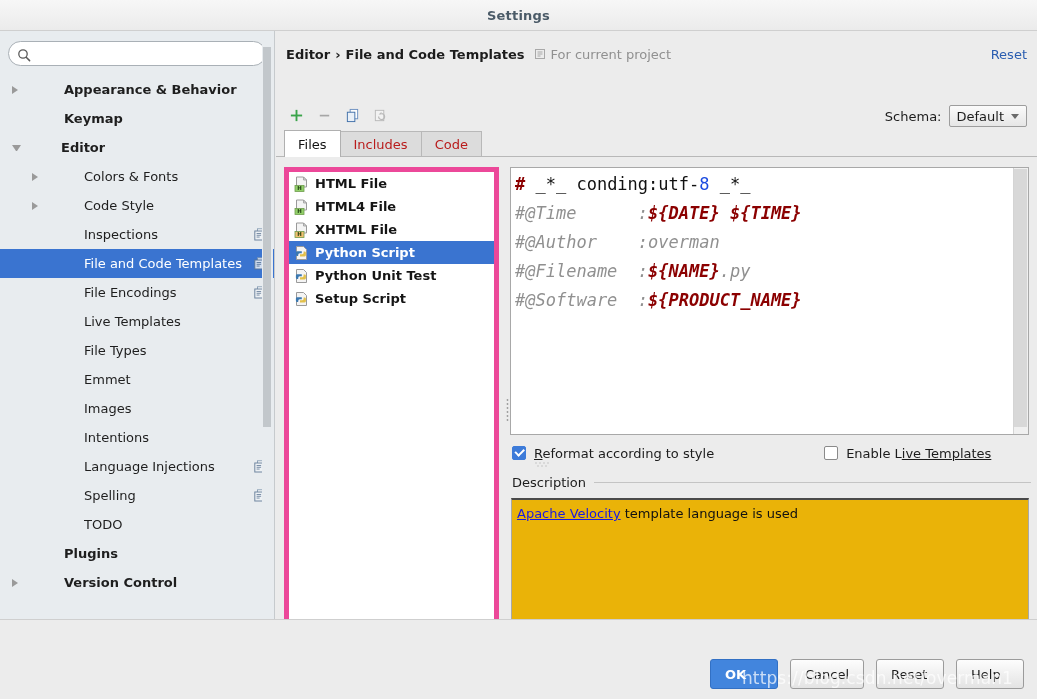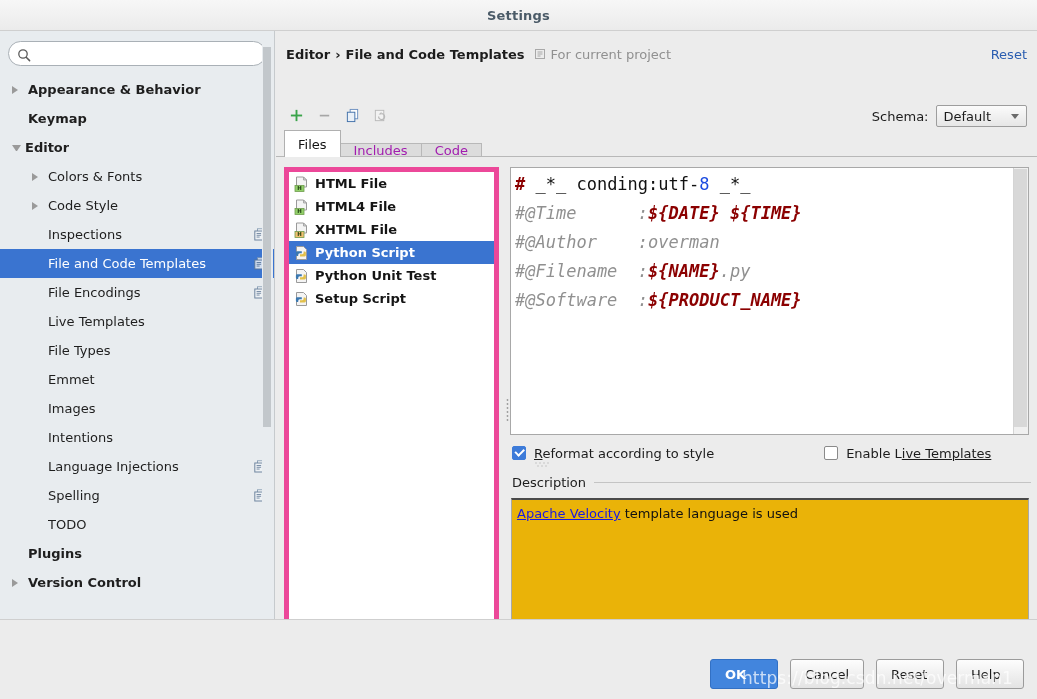--- a/index.html
+++ b/index.html
@@ -85,21 +85,21 @@
     border-top: 4.5px solid transparent;
     border-bottom: 4.5px solid transparent;
   }
   .arrow.down {
     border-top: 6px solid #9a9a9a;
     border-left: 4.5px solid transparent;
     border-right: 4.5px solid transparent;
     margin-right: 4px;
   }
   .arrow.none { border: none; }
-  .tree-label { flex: 0 1 auto; overflow: hidden; }
+  .tree-label { flex: 0 1 auto; overflow: hidden; margin-left: 36px; }
   .copy-badge { margin-left: auto; width: 13px; height: 13px; opacity: .85; }
 
   .sb-scroll {
     position: absolute; right: 1px; top: 0; width: 11px; height: 588px;
     background: #e8ecef;
   }
   .sb-thumb {
     position: absolute; right: 2px; top: 16px; width: 8px; height: 380px;
     background: #c2c7cb; border-radius: 0px;
   }
@@ -137,39 +137,39 @@
   .schema-row {
     position: absolute; right: 10px; top: 74px;
     display: flex; align-items: center; gap: 7px;
   }
   .schema-label { font-size: 13px; color: #1c1c1c; }
   .schema-select {
     min-width: 72px; height: 22px;
     background: linear-gradient(to bottom,#fbfbfb,#e6e6e6);
     border: 1px solid #9d9d9d; border-radius: 2px;
     display: flex; align-items: center; justify-content: center;
-    padding: 0 7px; gap: 20px;
+    padding: 0 7px; gap: 7px;
     font-size: 13px; color: #1c1c1c; cursor: pointer;
   }
   .caret-dn {
     width: 0; height: 0;
     border-left: 4px solid transparent;
     border-right: 4px solid transparent;
     border-top: 5px solid #6b6b6b;
   }
 
   .tabs {
     position: absolute; left: 8px; top: 99px;
     display: flex; align-items: flex-end;
     height: 27px;
   }
   .tab {
-    height: 14px; padding: 0 13px;
+    height: 26px; padding: 0 13px;
     display: flex; align-items: center;
-    font-size: 13px; color: #a21caf;
+    font-size: 13px; color: #b91c1c;
     border: 1px solid #b8b8b8;
     border-bottom: none;
     background: #dcdcdc;
     margin-right: -1px;
     cursor: pointer;
   }
   .tab.active {
     background: #ffffff;
     color: #111;
     height: 27px;

